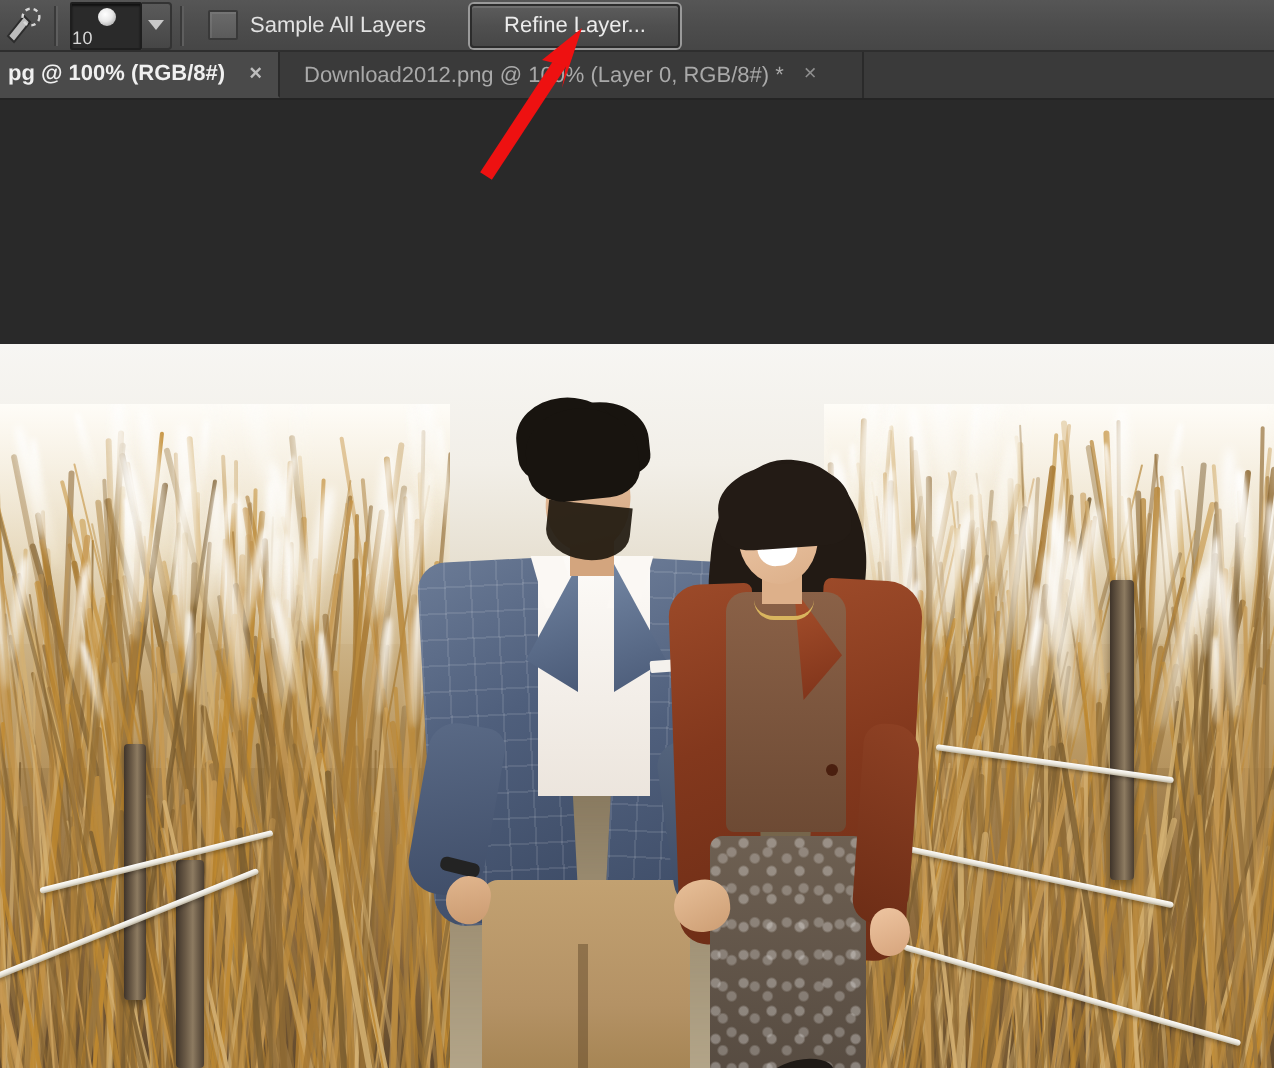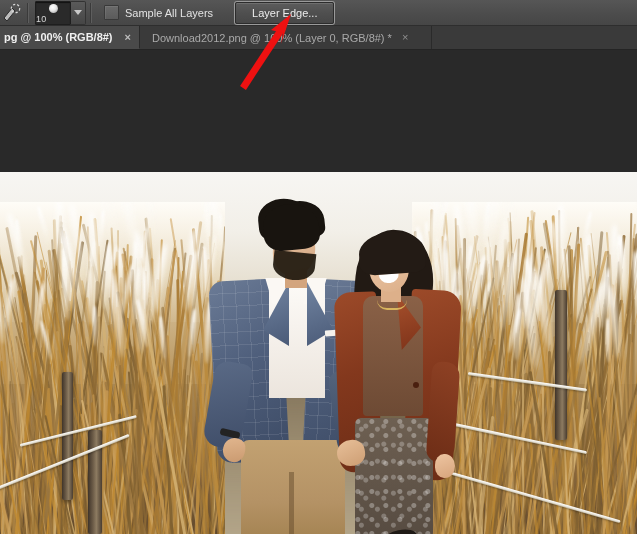--- a/index.html
+++ b/index.html
@@ -517,21 +517,21 @@
   </div>
 
   <div class="vsep"></div>
 
   <div class="chk-group">
     <div class="chk-box"></div>
     <div class="chk-label">Sample All Layers</div>
   </div>
 
 
-  <div class="refine-btn">Layer Edge...</div>
+  <div class="refine-btn">Refine Layer...</div>
 </div>
 
 <div class="tab-bar">
   <div class="tab active" style="width:140px">
     <span class="tab-title">pg @ 100% (RGB/8#) *</span>
     <span class="tab-close">×</span>
   </div>
   <div class="tab inactive" style="width:292px; padding-left:12px;">
     <span class="tab-title">Download2012.png @ 100% (Layer 0, RGB/8#) *</span>
     <span class="tab-close">×</span>

